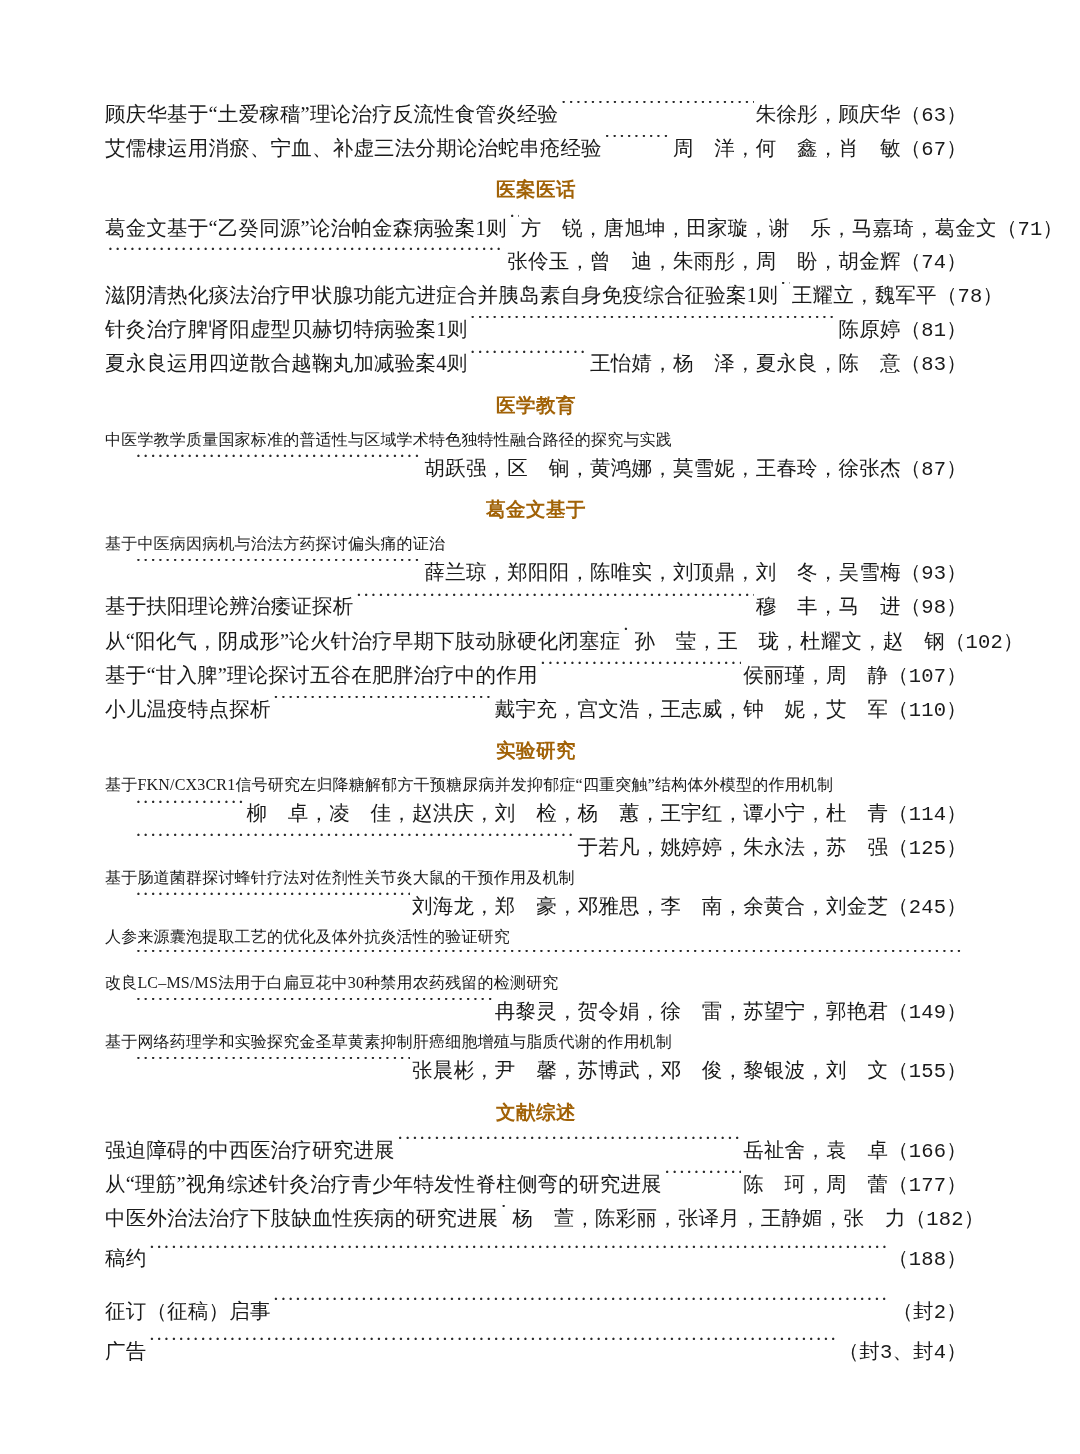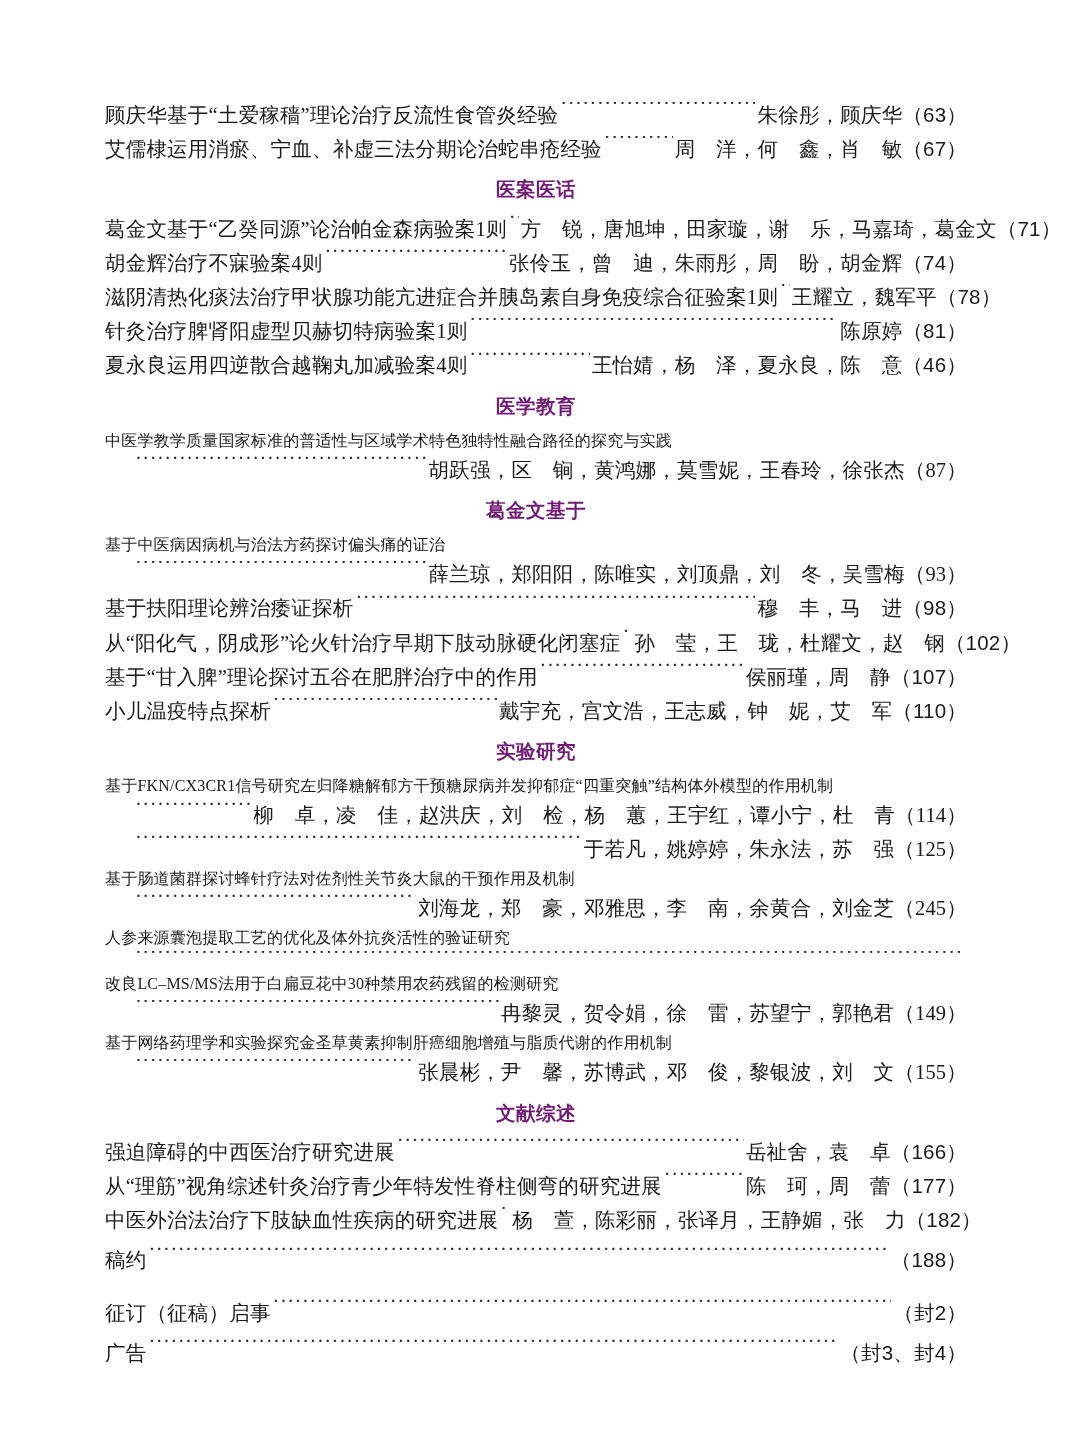--- a/index.html
+++ b/index.html
@@ -28,21 +28,21 @@
     width: 862px;
   }
 
   
   .section-head {
     text-align: center;
     font-family: "DejaVu Sans", "Liberation Sans", sans-serif;
     font-weight: bold;
     font-size: 19.5px;
     letter-spacing: 0.5px;
-    color: #701a75;
+    color: #a16207;
     margin: 9px 0 7px 0;
     line-height: 1.5;
   }
 
   
   .entry {
     margin: 0;
     padding: 0;
   }
 
@@ -72,21 +72,21 @@
     position: absolute;
     left: 0;
     bottom: 0.08em;
     white-space: nowrap;
     letter-spacing: 0.5px;
     font-size: 20.5px;
     color: #2a2a2a;
   }
   .row .tail {
     flex: 0 0 auto;
-    font-family: Liberation Sans, sans-serif;
+    font-family: Liberation Mono, monospace;
     letter-spacing: 0.2px;
     text-align: right;
   }
 
   
   .title-line {
     font-size: 16px;
     line-height: 1.62;
     letter-spacing: 0.2px;
     white-space: nowrap;
@@ -116,20 +116,21 @@
     left: 0;
     bottom: 0.08em;
     white-space: nowrap;
     letter-spacing: 0.5px;
     font-size: 20.5px;
     color: #2a2a2a;
   }
   .cont .tail {
     flex: 0 0 auto;
     letter-spacing: 0.2px;
+    font-family: Liberation Mono, monospace;
   }
 </style>
 </head>
 <body>
 
 <div id="page">
   <div class="content">
 
     <div>
       <div class="entry">
@@ -152,21 +153,20 @@
     <div>
       <div class="entry">
         <div class="row">
           <span class="title">葛金文基于“乙癸同源”论治帕金森病验案1则</span>
           <span class="leader"></span>
           <span class="tail">方　锐，唐旭坤，田家璇，谢　乐，马嘉琦，葛金文（71）</span>
         </div>
       </div>
       <div class="entry">
         <div class="row">
-          <span class="title">胡金辉治疗不寐验案4则</span>
           <span class="leader"></span>
           <span class="tail">张伶玉，曾　迪，朱雨彤，周　盼，胡金辉（74）</span>
         </div>
       </div>
       <div class="entry">
         <div class="row">
           <span class="title">滋阴清热化痰法治疗甲状腺功能亢进症合并胰岛素自身免疫综合征验案1则</span>
           <span class="leader"></span>
           <span class="tail">王耀立，魏军平（78）</span>
         </div>
@@ -175,21 +175,21 @@
         <div class="row">
           <span class="title">针灸治疗脾肾阳虚型贝赫切特病验案1则</span>
           <span class="leader"></span>
           <span class="tail">陈原婷（81）</span>
         </div>
       </div>
       <div class="entry">
         <div class="row">
           <span class="title">夏永良运用四逆散合越鞠丸加减验案4则</span>
           <span class="leader"></span>
-          <span class="tail">王怡婧，杨　泽，夏永良，陈　意（46）</span>
+          <span class="tail">王怡婧，杨　泽，夏永良，陈　意（83）</span>
         </div>
       </div>
     </div>
 
     <div class="section-head">医学教育</div>
     <div>
       <div class="entry">
         <div class="title-line">中医学教学质量国家标准的普适性与区域学术特色独特性融合路径的探究与实践</div>
         <div class="cont">
           <span class="indent" style="width:28px"></span>

